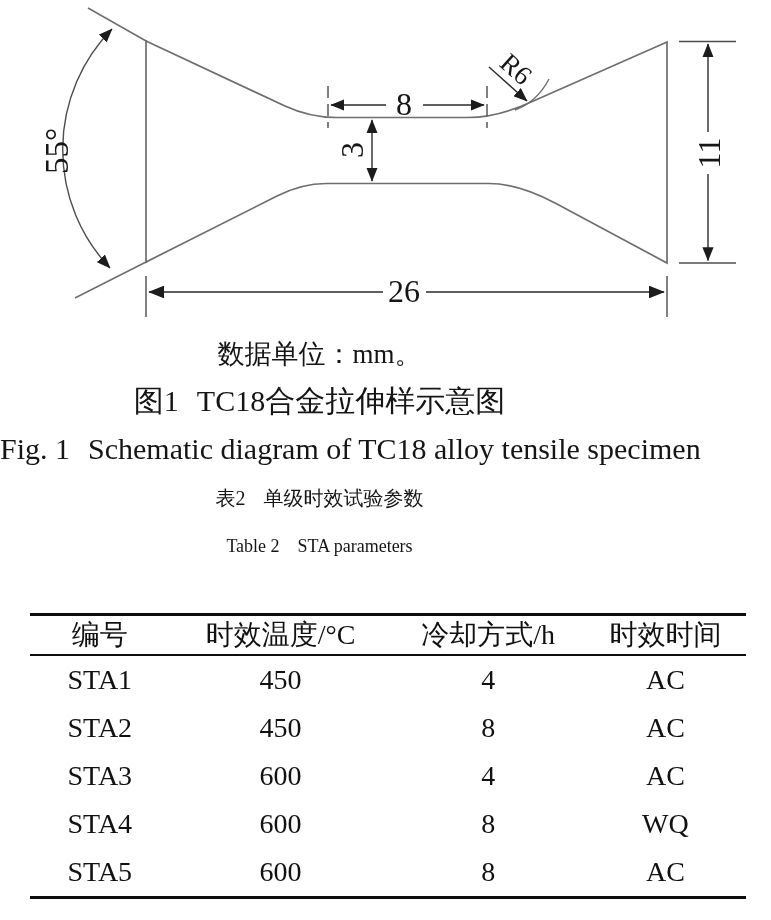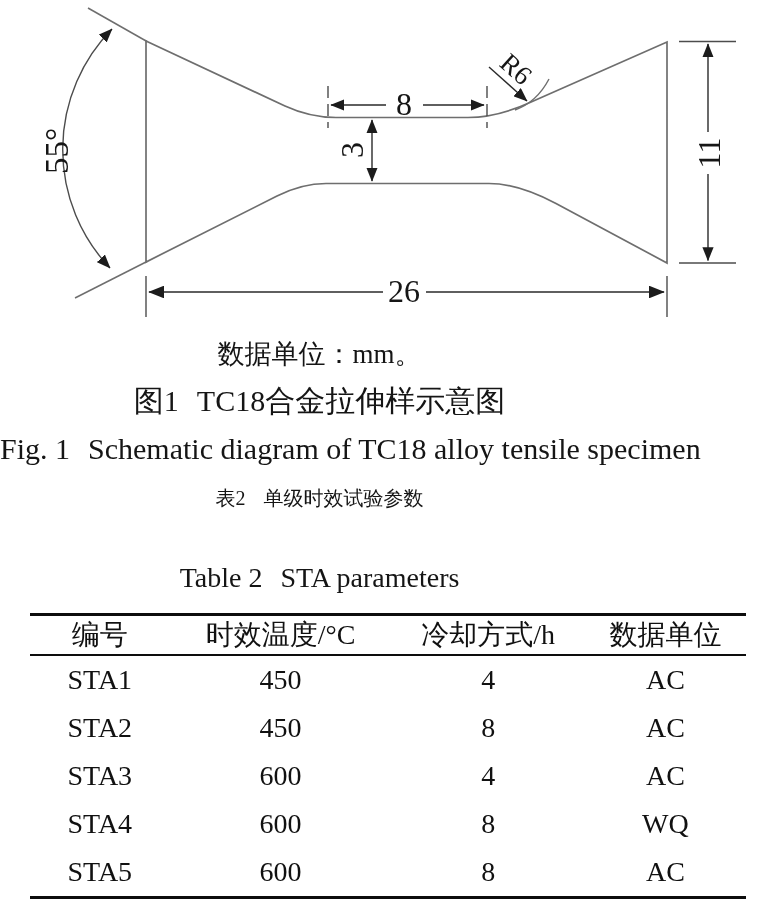--- a/index.html
+++ b/index.html
@@ -5,21 +5,21 @@
   html,body{margin:0;padding:0;background:#ffffff;}
   .page{position:relative;width:771px;height:920px;background:#ffffff;overflow:hidden;
         font-family:"Liberation Serif","DejaVu Serif",serif;color:#111;}
   svg text{font-family:"Liberation Serif","DejaVu Serif",serif;fill:#161616;}
   .capline{position:absolute;left:0;width:639px;text-align:center;white-space:nowrap;color:#151515;}
   .capline .lbl{font-weight:normal;margin-right:18px;}
   .unit-note{top:336px;font-size:27px;}
   .cap-zh{top:381px;font-size:30px;}
   .cap-en{top:432px;font-size:30px;}
   .tbl-zh{top:485px;font-size:20px;}
-  .tbl-en{top:562px;font-size:28px;}
+  .tbl-en{top:536px;font-size:18px;}
   .datatable{position:absolute;left:30px;top:613px;width:716px;}
   .rule{background:#0d0d0d;}
   .rule-thick{height:3px;}
   .rule-thin{height:1.5px;}
   .trow{display:flex;align-items:center;}
   .thead-row{height:38px;font-size:28px;}
   .tbody-row{height:48px;font-size:28px;}
   .tcell{text-align:center;white-space:nowrap;}
   .c0{width:19.5%;} .c1{width:31%;} .c2{width:27%;} .c3{width:22.5%;}
 </style>
@@ -88,21 +88,21 @@
   <div class="capline tbl-en">
     <span class="lbl">Table 2</span><span>STA parameters</span>
   </div>
 
   <div class="datatable">
     <div class="rule rule-thick"></div>
     <div class="trow thead-row" id="thead">
         <div class="tcell c0">编号</div>
         <div class="tcell c1">时效温度/°C</div>
         <div class="tcell c2">冷却方式/h</div>
-        <div class="tcell c3">数据单位</div>
+        <div class="tcell c3">时效时间</div>
       </div>
     <div class="rule rule-thin"></div>
     <div id="tbody">
         <div class="trow tbody-row">
           <div class="tcell c0">STA1</div>
           <div class="tcell c1">450</div>
           <div class="tcell c2">4</div>
           <div class="tcell c3">AC</div>
         </div>
         <div class="trow tbody-row">

